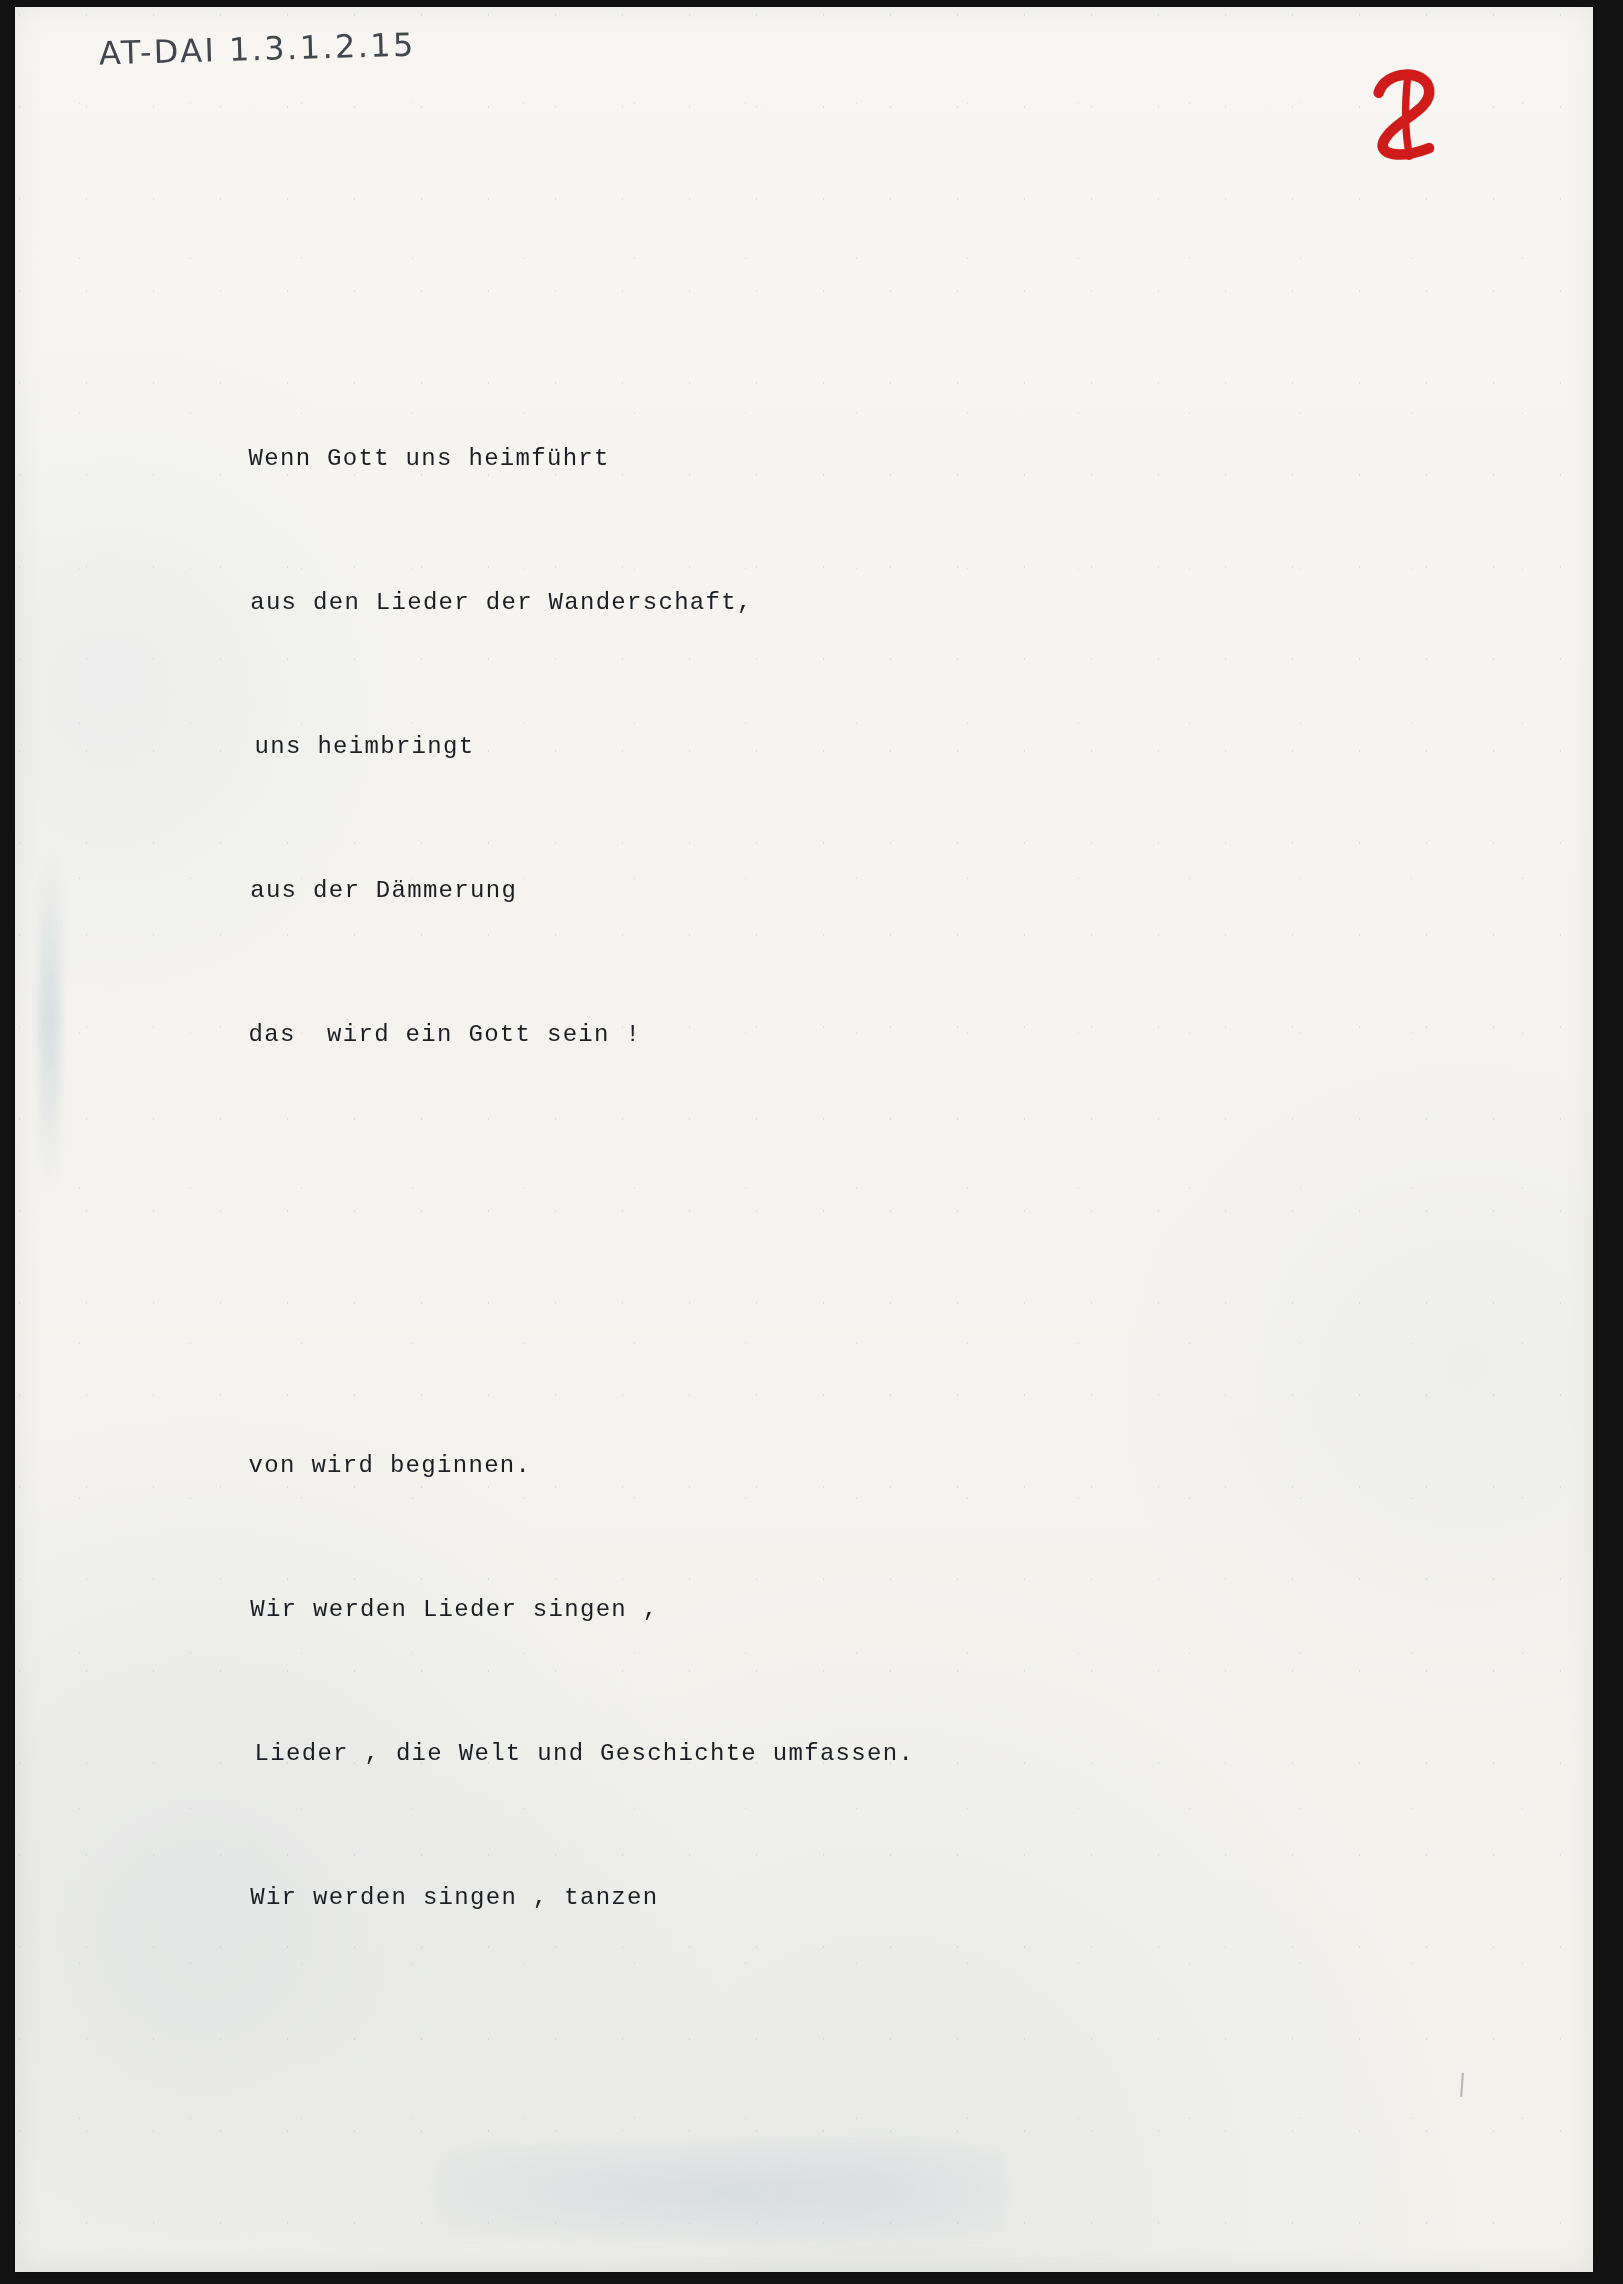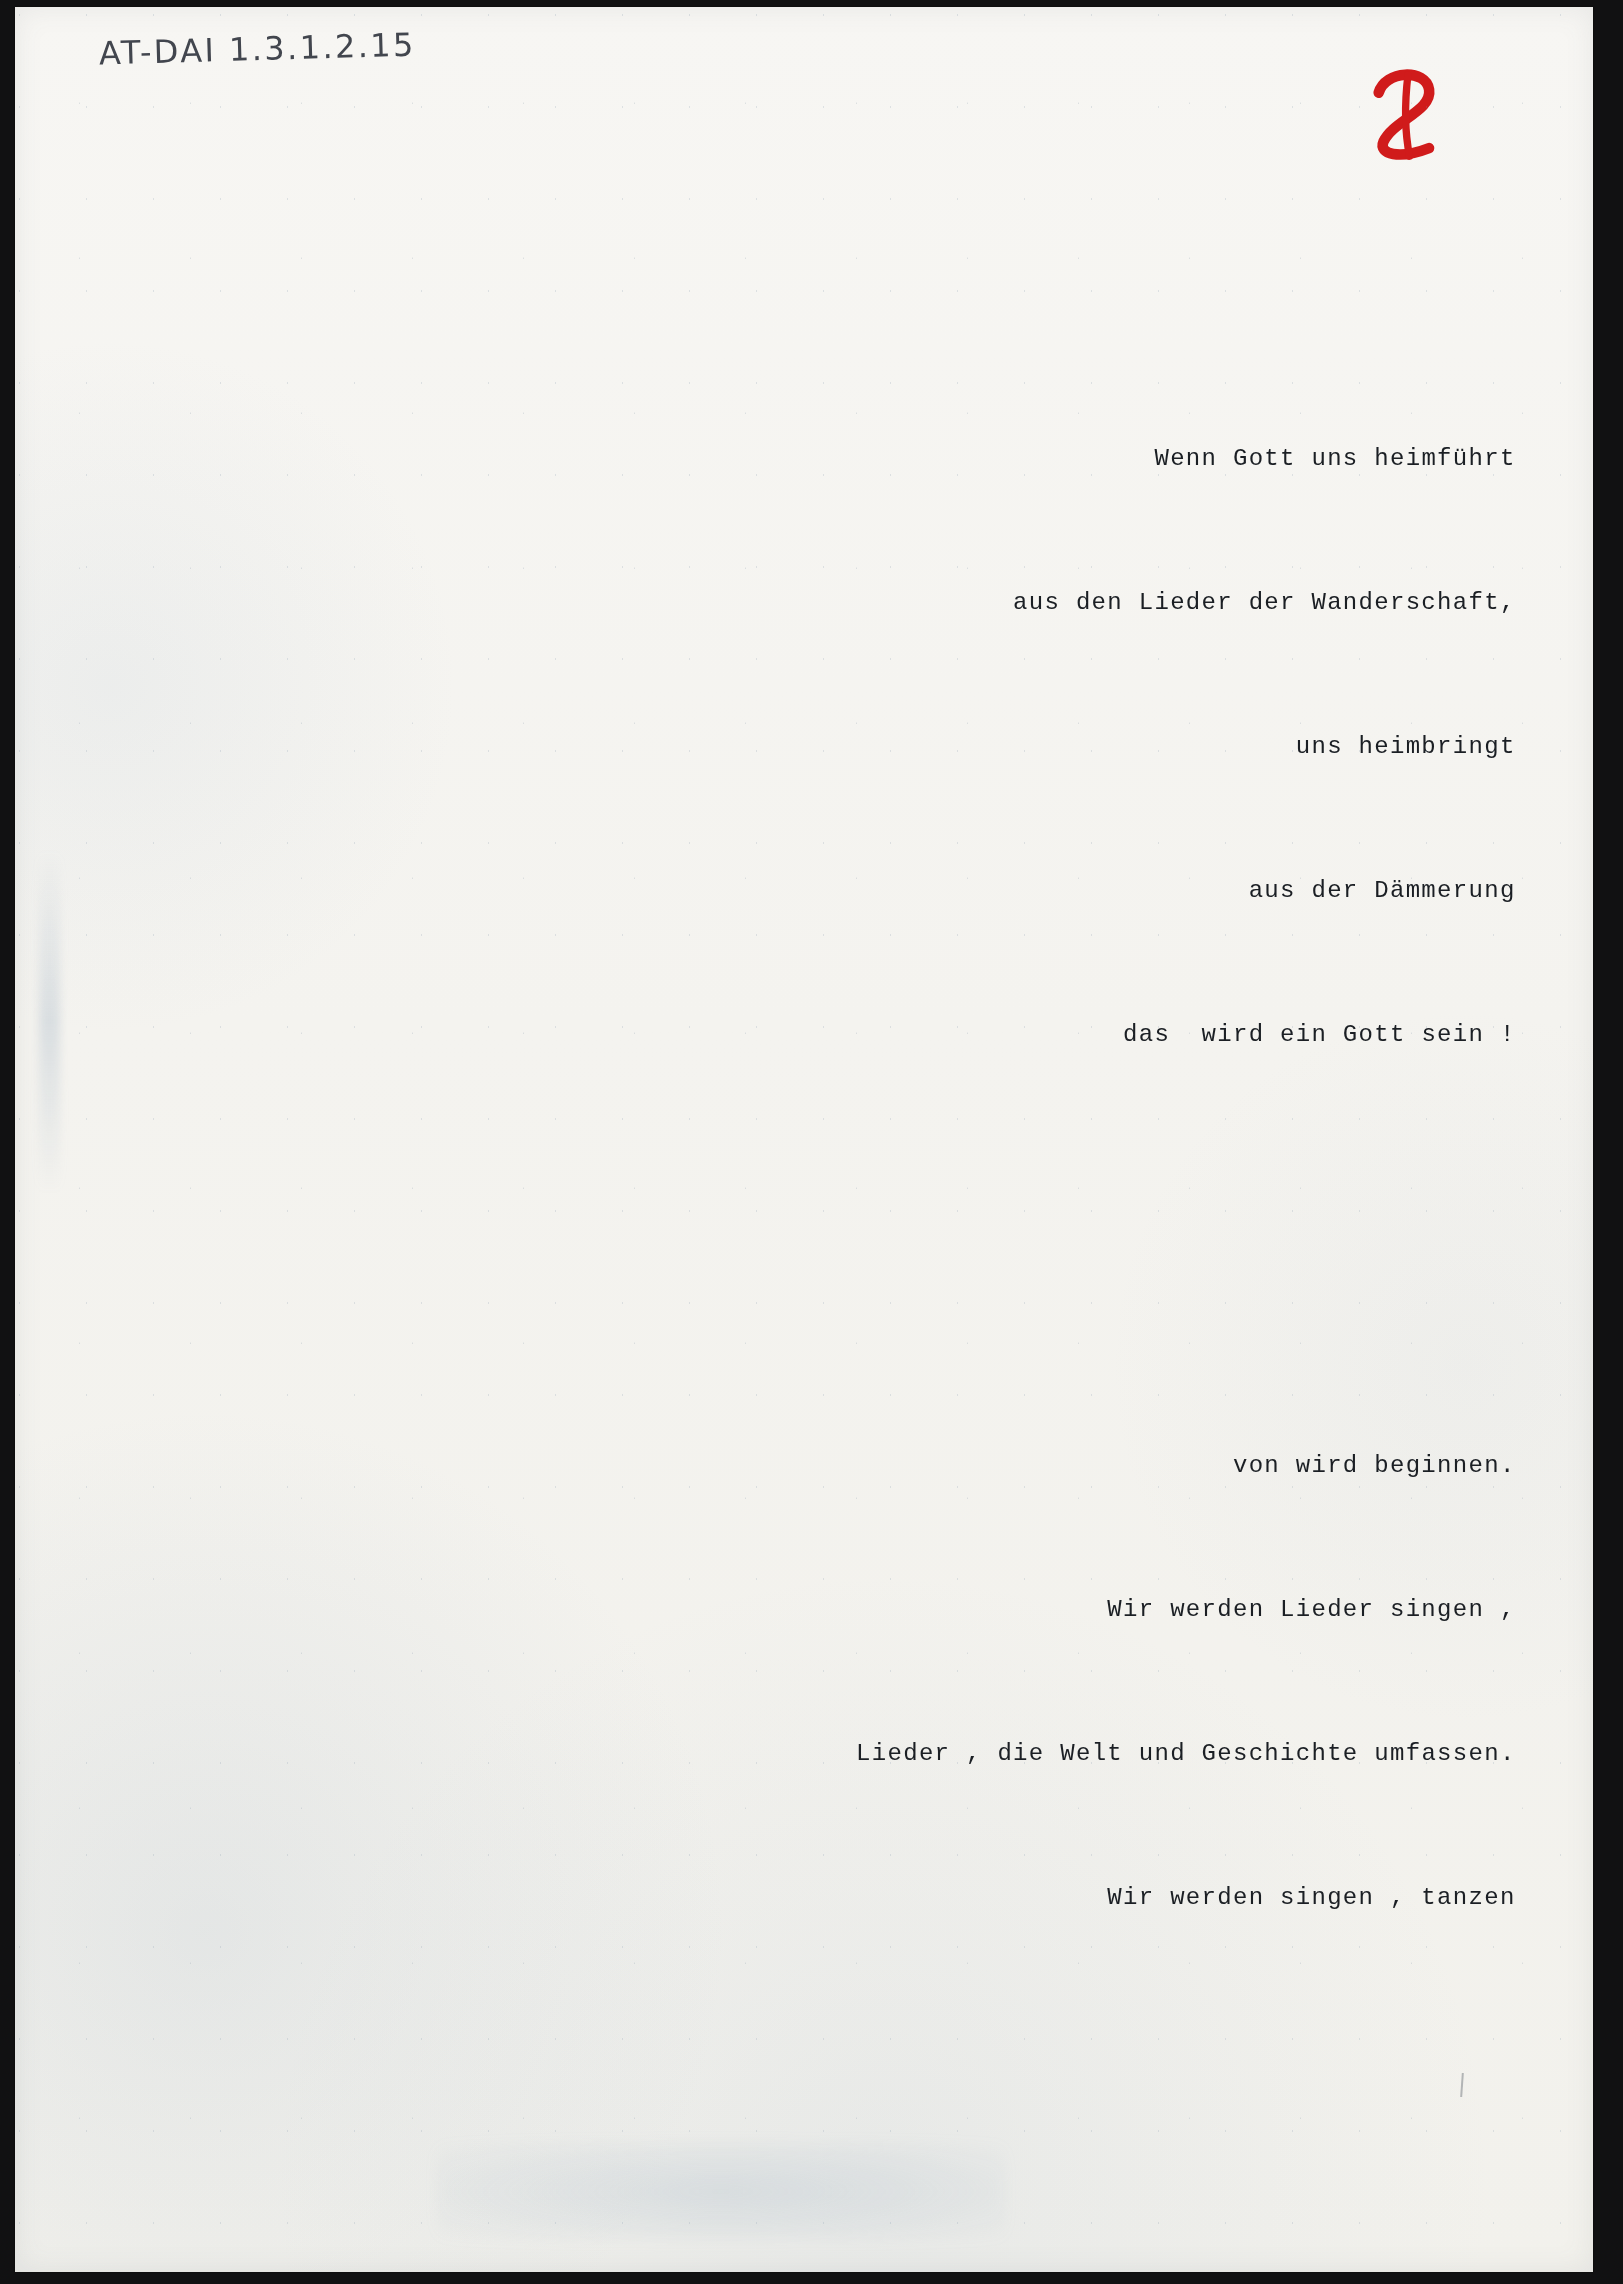--- a/index.html
+++ b/index.html
@@ -81,24 +81,24 @@
     top: 188px;
     width: 1267px;
     color: #1b1f24;
     font-size: 24px;
     line-height: 48px;
     letter-spacing: 1.3px;
     white-space: pre;
   }
   .stanza { margin: 0 0 47px 0; }
   .stanza:last-child { margin-bottom: 0; }
-  .line { display: block; white-space: pre; text-align: right; }
+  .line { display: block; white-space: pre; }
   
   .stanza .line:nth-child(even) { margin-left: 1.6px; }
-  .stanza .line:nth-child(3n) { margin-left: 13px; }
+  .stanza .line:nth-child(3n) { margin-left: 6px; }
 
   
   .stray-mark {
     position: absolute;
     right: 130px;
     bottom: 175px;
     width: 1.6px;
     height: 24px;
     background: rgba(60,70,80,0.35);
     transform: rotate(4deg);

